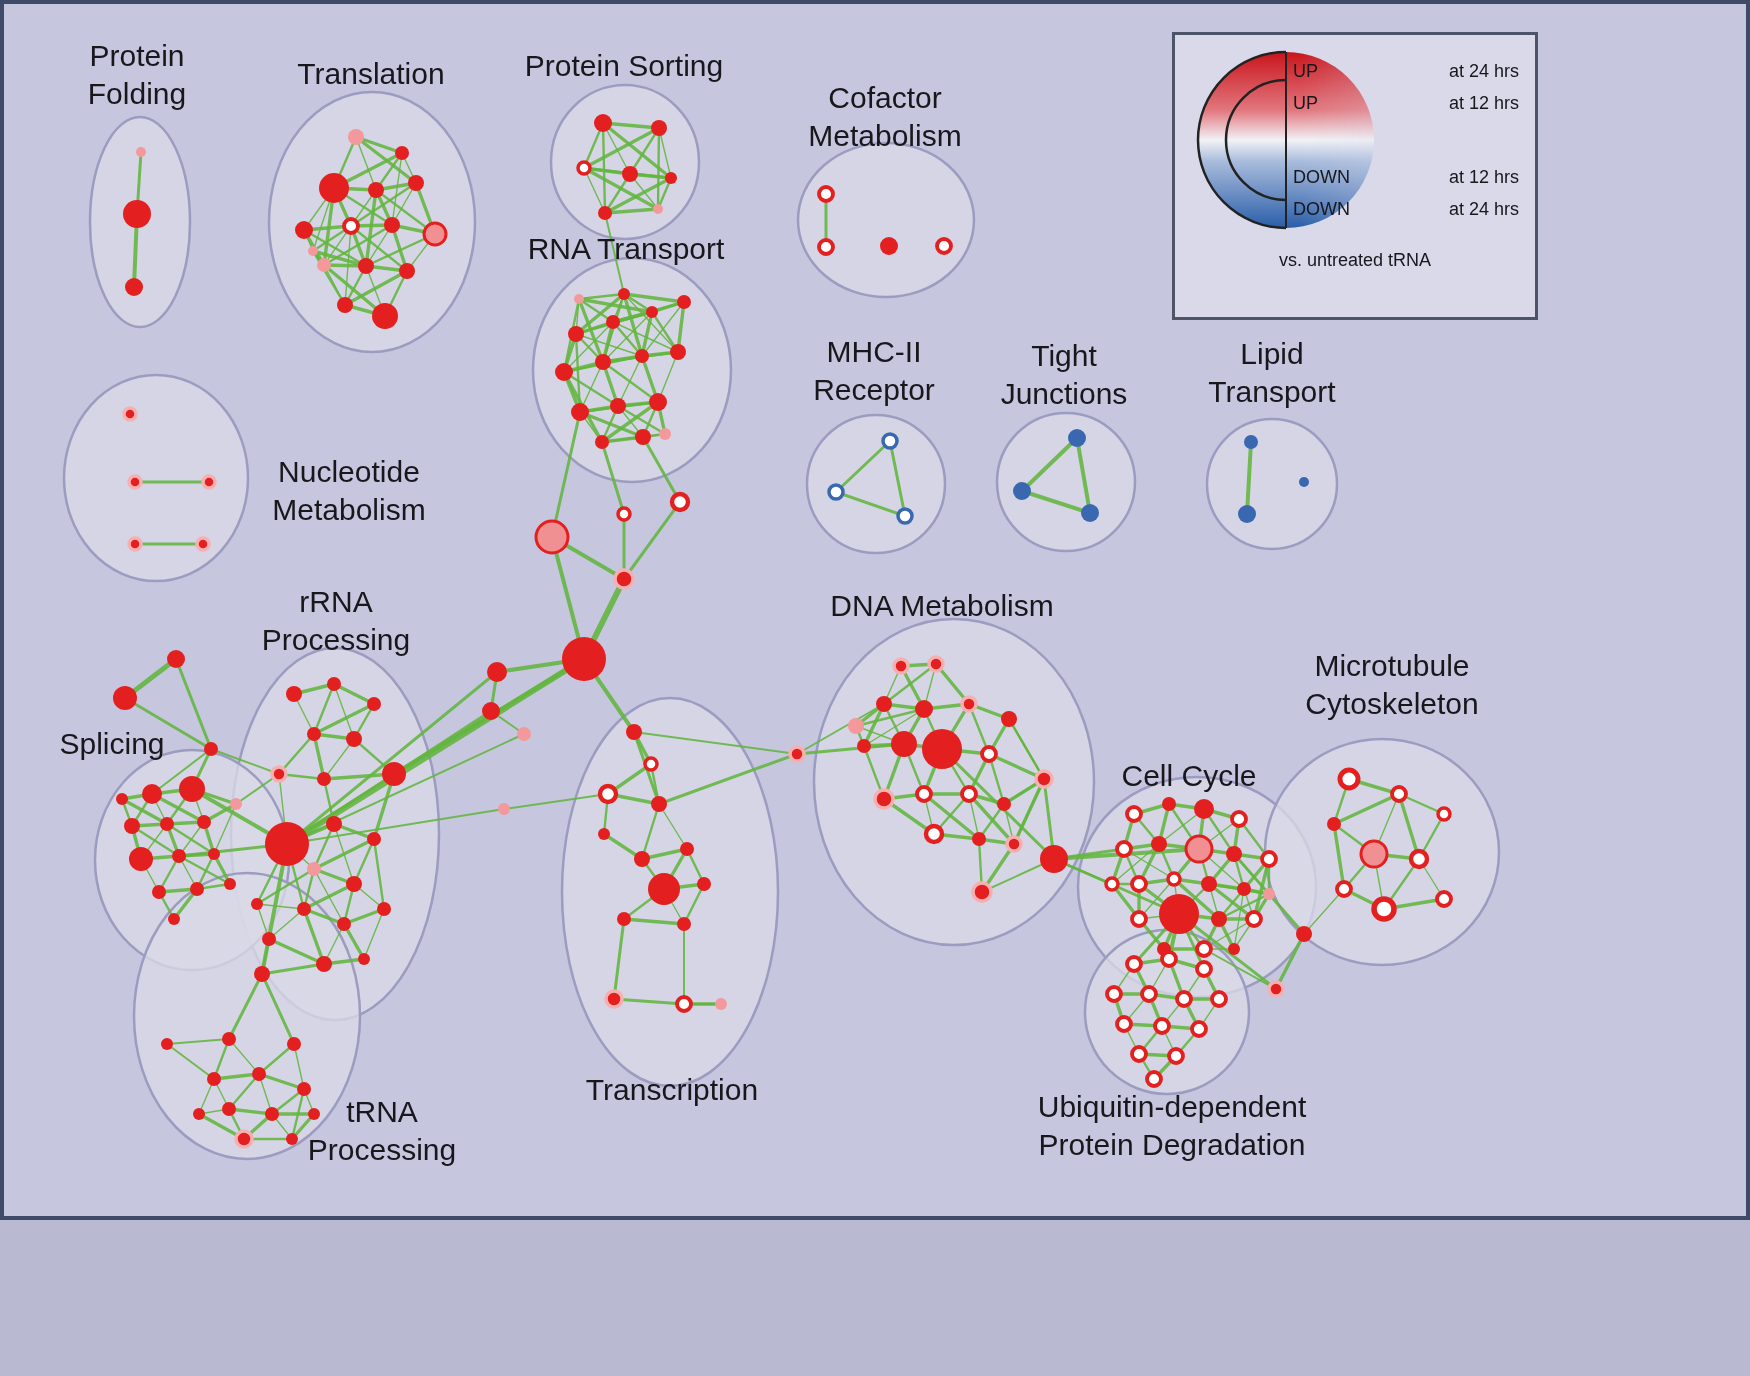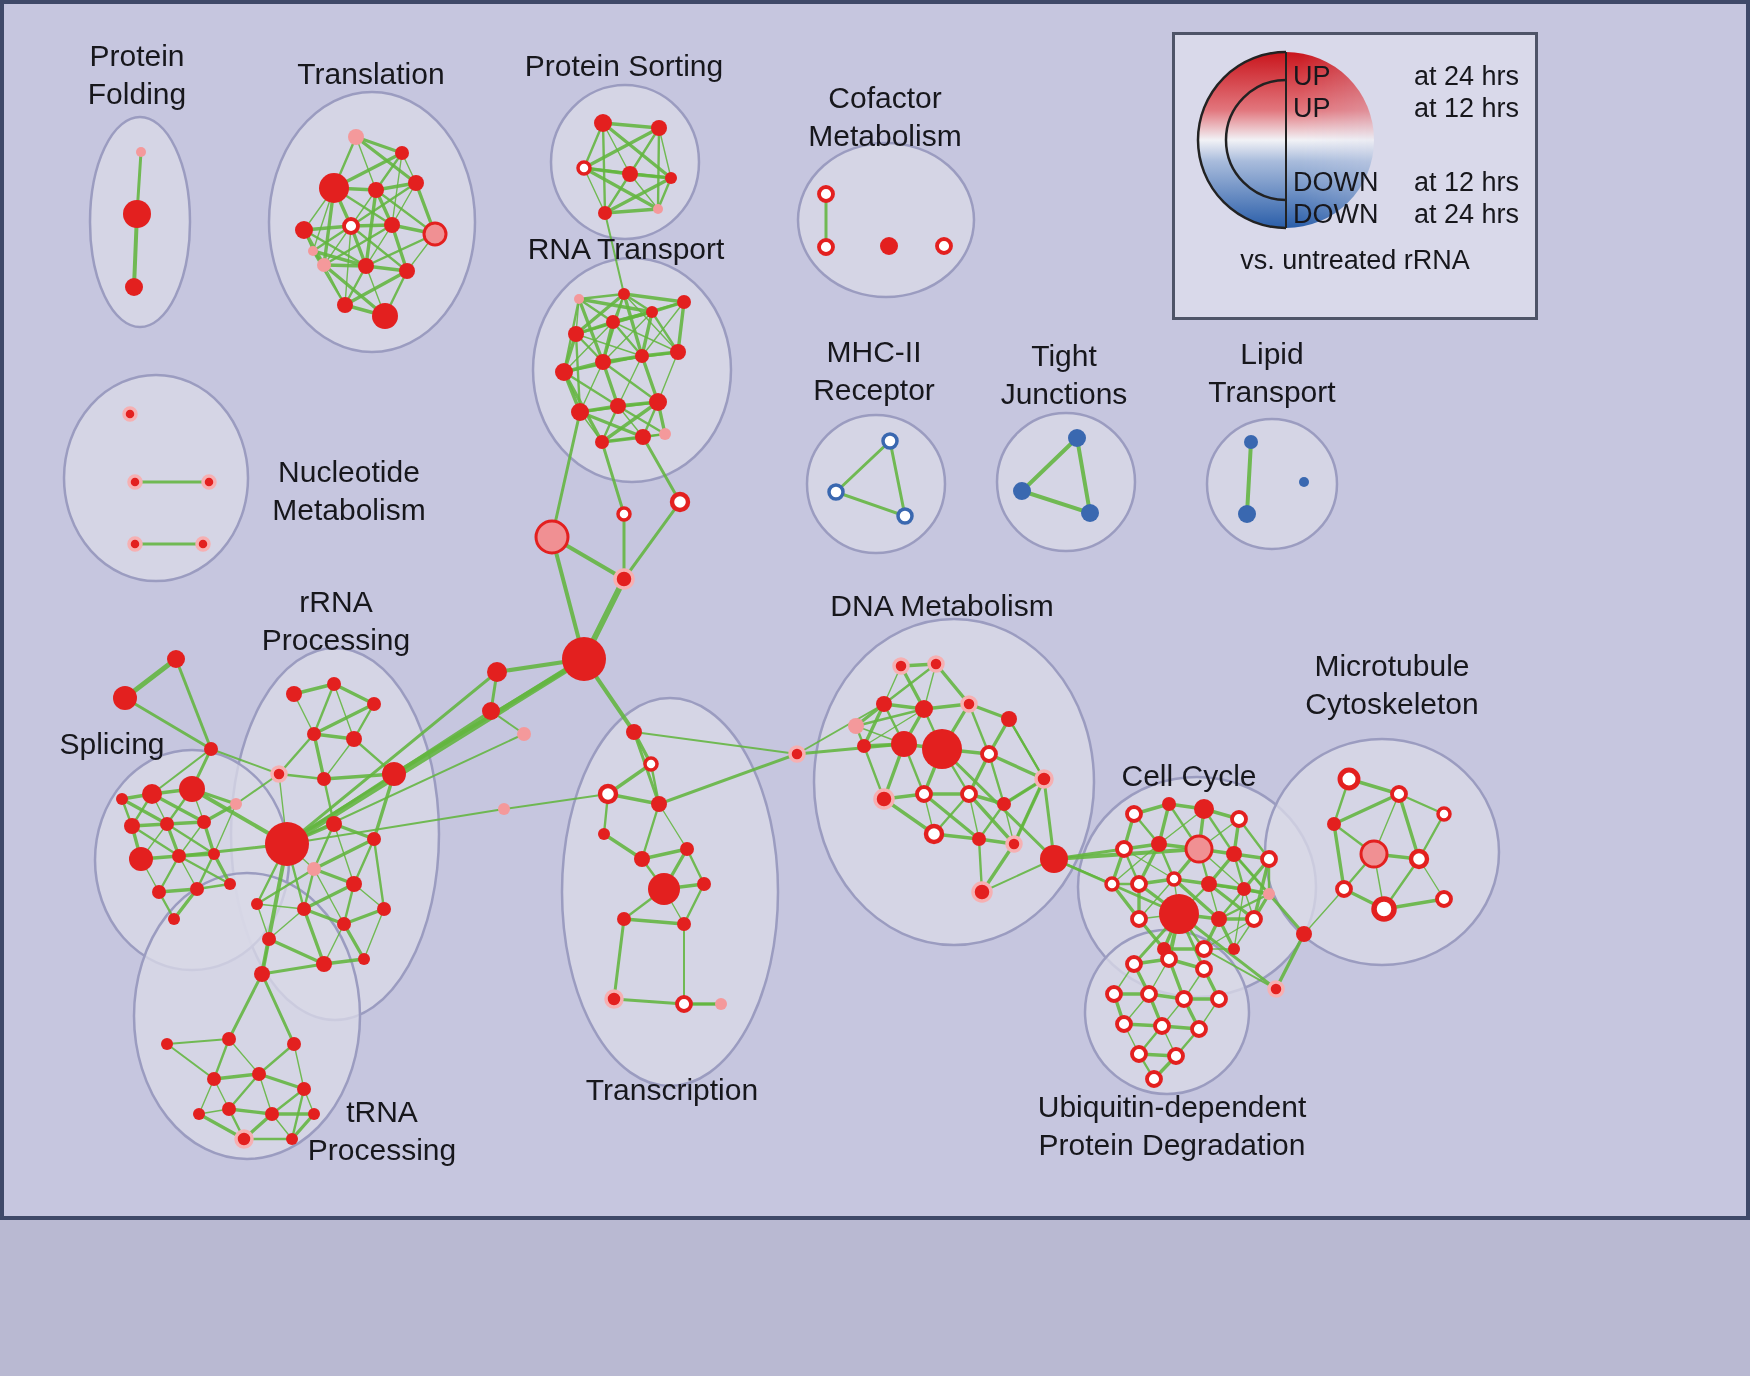--- a/index.html
+++ b/index.html
@@ -3,21 +3,21 @@
 <meta charset="utf-8">
 <style>
   html,body{margin:0;padding:0;background:#b9b9d2;}
   .stage{position:relative;width:1750px;height:1220px;background:#c6c6df;
          border:4px solid #3f4968;box-sizing:border-box;overflow:hidden;
          font-family:"Liberation Sans",sans-serif;}
   #scene{position:absolute;left:0;top:0;}
   #scene text{font-family:"Liberation Sans",sans-serif;font-weight:500;}
   .legend{position:absolute;left:1168px;top:28px;width:366px;height:288px;
           background:#d9d9ea;border:3px solid #4e5468;box-sizing:border-box;
-          font-size:27px;color:#17171c;}
+          font-size:18px;color:#17171c;}
   .legend .glyph{position:absolute;left:0;top:0;}
   .lrow{position:absolute;left:118px;right:16px;display:flex;justify-content:space-between;}
   .lrow-1{top:26px;}
   .lrow-2{top:58px;}
   .lrow-3{top:132px;}
   .lrow-4{top:164px;}
   .lcap{position:absolute;left:0;right:0;top:208px;text-align:center;line-height:34px;}
 </style>
 </head>
 <body>
@@ -788,16 +788,16 @@
     </div>
     <div class="lrow lrow-3">
       <span>DOWN</span>
       <span>at 12 hrs</span>
     </div>
     <div class="lrow lrow-4">
       <span>DOWN</span>
       <span>at 24 hrs</span>
     </div>
     <div class="lcap">
-      <div>vs. untreated rRNA</div>
+      <div>vs. untreated tRNA</div>
     </div>
   </div>
 </div>
 
 </body></html>

